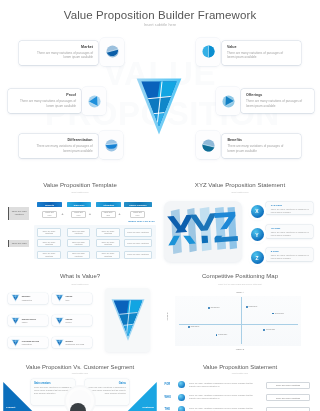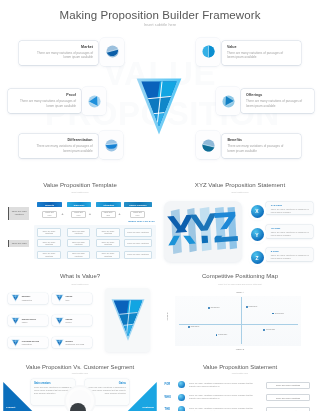--- a/index.html
+++ b/index.html
@@ -132,21 +132,21 @@
       border-radius:1px;background:#fff;font-size:2.1px;color:#787878;display:flex;align-items:center;
       justify-content:center;box-sizing:border-box;}
 </style>
 </head>
 <body>
 
 <div class="page">
 
   <div class="slide" id="slide1">
     <div class="wm">VALUE PROPOSITION</div>
-    <div class="s-title">Making Proposition Builder Framework</div>
+    <div class="s-title">Value Proposition Builder Framework</div>
     <div class="s-sub">Insert subtitle here</div>
 
     <svg class="funnel" viewBox="0 0 200 250" width="46" height="57">
       <defs>
         <clipPath id="ftriIn">
             <polygon points="22,14 178,14 100,212"></polygon>
           </clipPath>
         <linearGradient id="fedge" x1="0" y1="0" x2="1" y2="0">
           <stop offset="0" stop-color="#9bd5f3"></stop>
             <stop offset="1" stop-color="#54c6f5"></stop>

